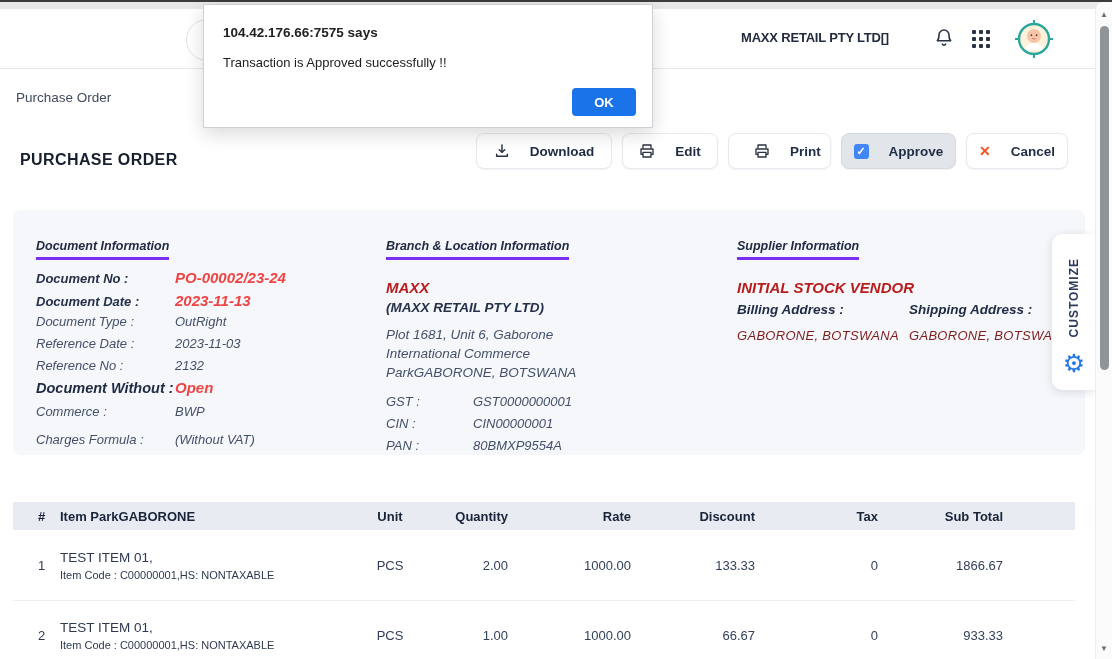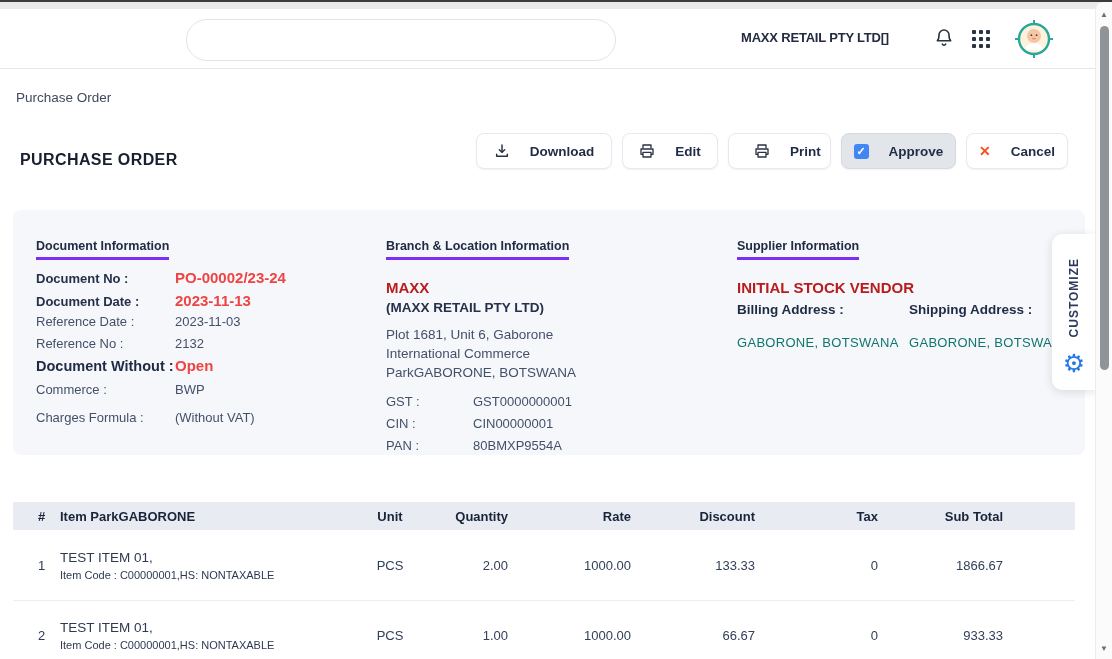--- a/index.html
+++ b/index.html
@@ -25,21 +25,21 @@
   .toolbar { position:absolute; left:476px; top:133px; display:flex; gap:10px; z-index:2; }
   .btn { height:36px; display:flex; align-items:center; justify-content:center; gap:20px; background:#fff; border:1px solid #e6e9ed; border-radius:8px; font-size:13.5px; font-weight:700; color:#1f2c45; box-shadow:0 1px 2px rgba(20,30,50,0.06); cursor:pointer; }
   .btn-download { width:136px; } .btn-edit { width:96px; } .btn-print { width:103px;padding-left:16px; }
   .btn-approve { width:115px; background:#e2e5e9; border-color:#d6dade; }
   .btn-cancel { width:102px; }
   .chk { width:15px; height:15px; background:#4285f4; border-radius:3px; color:#fff; font-size:11px; font-weight:700; display:flex; align-items:center; justify-content:center; line-height:1; }
   .xmark { color:#f4511e; font-size:14px; font-weight:700; line-height:1; }
 
   
   .card { position:absolute; left:13px; top:210px; width:1072px; height:245px; background:#f5f7fa; border-radius:8px; overflow:hidden; z-index:1; }
-  .col { position:absolute; top:26px; }
+  .col { position:absolute; top:26px;font-style:italic; }
   .col1 { left:23px; width:345px; }
   .col2 { left:373px; width:340px; }
   .col3 { left:724px; width:361px; }
   .sec-h { display:inline-block; font-size:12.5px; font-weight:700; color:#222b45; padding-bottom:4px; border-bottom:3px solid #7b2ff2; margin-bottom:9px; }
   .ir { display:flex; align-items:baseline; }
   .ir .lbl { width:139px; flex:none; }
   .lb { font-size:13px; font-weight:700; color:#25304a; }
   .lbb { font-size:14.5px; font-weight:700; color:#1f2a44; }
   .lr { font-size:13px; color:#44506a; }
   .vb { font-size:15px; font-weight:700; color:#ef4444; }
@@ -47,21 +47,21 @@
   .mb8{margin-bottom:8px}.mb7{margin-bottom:7px}.mb6{margin-bottom:6px}.mb5{margin-bottom:5px}.mb13{margin-bottom:13px}
   .b-name { font-size:15px; font-weight:700; color:#b91c1c; margin-top:10px; }
   .b-legal { font-size:13.5px; font-weight:700; color:#25304a; margin-top:4px; }
   .b-addr { font-size:13.5px; color:#44506a; line-height:19px; width:192px; margin-top:10px; }
   .b-ids { margin-top:12px; }
   .b-ids .ir { margin-bottom:7px; }
   .b-ids .lbl { width:87px; }
   .s-cols { display:flex; margin-top:6px; }
   .s-col { width:172px; flex:none; }
   .s-lab { font-size:13.5px; font-weight:700; color:#1f2a44; }
-  .s-val { font-size:13px; color:#0f766e; margin-top:18px; letter-spacing:0.3px; white-space:nowrap; overflow:hidden; }
+  .s-val { font-size:13px; color:#7f1d1d; margin-top:11px; letter-spacing:0.3px; white-space:nowrap; overflow:hidden; }
 
   
   .customize { position:absolute; left:1052px; top:234px; width:44px; height:156px; background:#fff; border-radius:10px 0 0 10px; box-shadow:0 2px 10px rgba(30,40,60,0.14); z-index:3; display:flex; flex-direction:column; align-items:center; justify-content:flex-end; padding-bottom:14px; }
   .cust-label { writing-mode:vertical-rl; transform:rotate(180deg); font-size:12px; font-weight:700; letter-spacing:1px; color:#2c3a5e; margin-bottom:14px; }
   .gear { font-size:25px; color:#2478e8; line-height:1; }
 
   
   .table { position:absolute; left:13px; top:502px; width:1062px; z-index:1; }
   .t-head { display:flex; align-items:center; height:28px; background:#e8ebf1; padding:0 72px 0 25px; font-size:13px; font-weight:700; color:#19243a; }
   .t-row { display:flex; align-items:center; height:70px; padding:0 72px 0 25px; background:#fff; }
@@ -184,20 +184,24 @@
       <div class="sec-h">Document Information</div>
       <div class="ir mb6">
         <span class="lbl lb">Document No :</span>
         <span class="vb">PO-00002/23-24</span>
       </div>
       <div class="ir mb5">
         <span class="lbl lb">Document Date :</span>
         <span class="vb">2023-11-13</span>
       </div>
       <div class="ir mb7">
+        <span class="lbl lr">Document Type :</span>
+        <span class="vr">OutRight</span>
+      </div>
+      <div class="ir mb7">
         <span class="lbl lr">Reference Date :</span>
         <span class="vr">2023-11-03</span>
       </div>
       <div class="ir mb6">
         <span class="lbl lr">Reference No :</span>
         <span class="vr">2132</span>
       </div>
       <div class="ir mb8">
         <span class="lbl lbb">Document Without :</span>
         <span class="vb">Open</span>
@@ -294,14 +298,19 @@
       <div class="c-sub num">933.33</div>
     </div>
   </div>
 
   <div class="scrollbar">
     <div class="sb-up">▲</div>
     <div class="sb-thumb"></div>
     <div class="sb-down">▼</div>
   </div>
 
+  <div class="dialog">
+    <div class="dlg-title">104.42.176.66:7575 says</div>
+    <div class="dlg-msg">Transaction is Approved successfully !!</div>
+    <button class="dlg-ok">OK</button>
+  </div>
 
 </div>
 
 </body></html>

